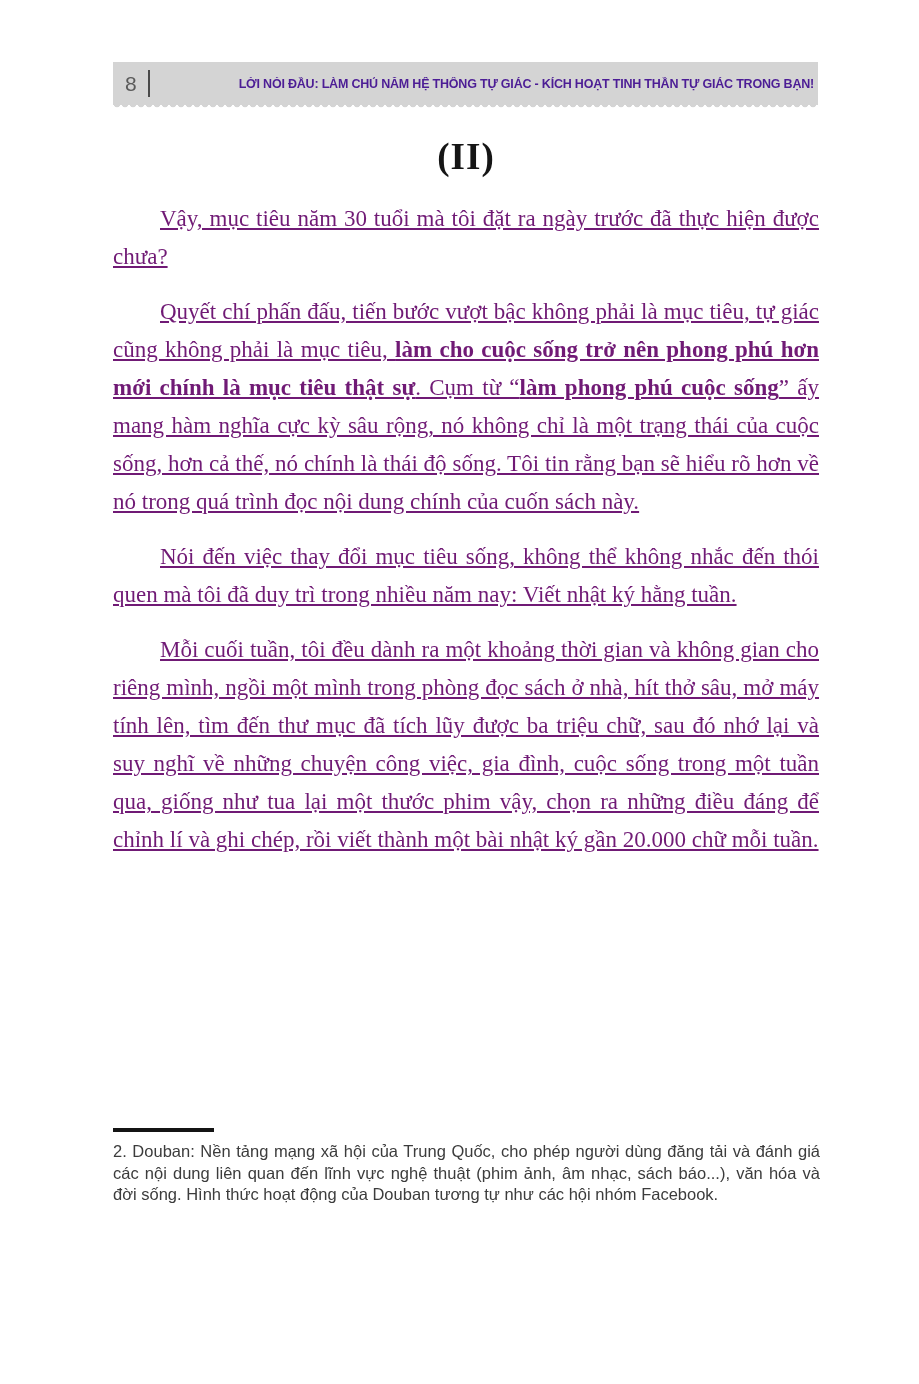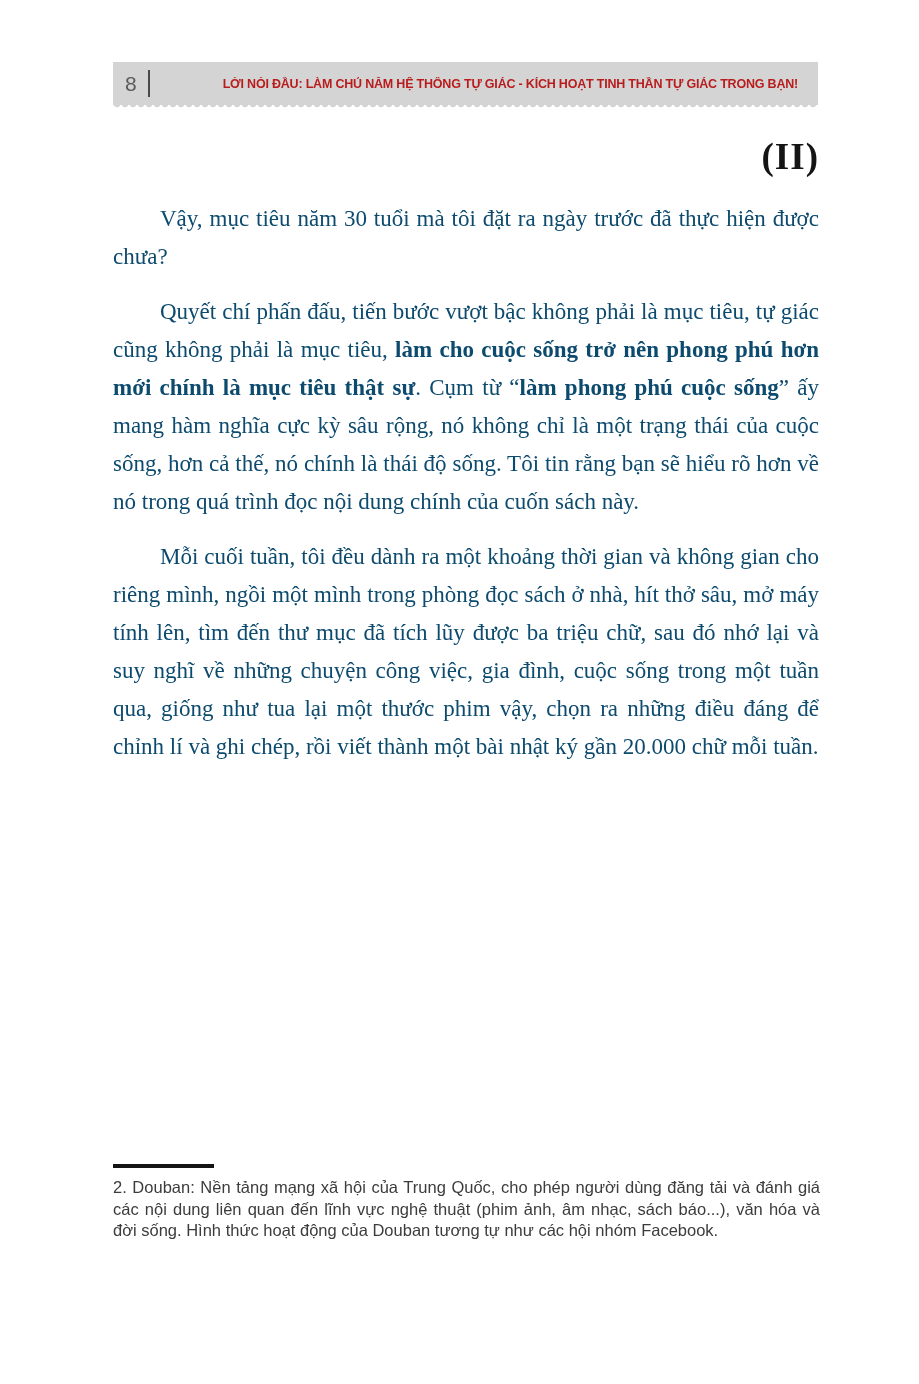--- a/index.html
+++ b/index.html
@@ -15,38 +15,38 @@
   }
   .running-header::after {
     content:""; position:absolute; left:0; right:0; bottom:-4px; height:5px;
     background-image:radial-gradient(circle at 4px 0px, #d4d4d4 3.2px, rgba(0,0,0,0) 3.6px);
     background-size:8px 5px; background-repeat:repeat-x;
   }
   .pagenum-wrap { display:flex; align-items:center; padding-left:12px; flex:0 0 auto; }
   .pagenum { font-size:21px; color:#5a5a5a; }
   .vbar { display:inline-block; width:2px; height:27px; background:#4a4a4a; margin-left:11px; }
   .running-title {
-    flex:1 1 auto; text-align:right; padding-right:20px;
-    font-size:12.5px; font-weight:bold; letter-spacing:-0.2px; color:#b91c1c;
+    flex:1 1 auto; text-align:right; padding-right:4px;
+    font-size:12.5px; font-weight:bold; letter-spacing:-0.2px; color:#4c1d95;
     white-space:nowrap; overflow:hidden;
   }
   
   .content { position:absolute; top:105px; left:113px; width:706px; }
   .section-heading {
-    margin:30px 0 22px 0; text-align:right;
+    margin:30px 0 22px 0; text-align:center;
     font-size:37px; font-weight:bold; color:#151515; letter-spacing:1px;
   }
   .para {
-    margin:0 0 17px 0; font-size:23px; line-height:38px; color:#0c4a6e;
-    text-align:justify; text-indent:47px;
+    margin:0 0 17px 0; font-size:23px; line-height:38px; color:#701a75;
+    text-align:justify; text-indent:47px;text-decoration:underline;
   }
   .para b { font-weight:bold; }
   .para sup { font-size:14px; line-height:0; vertical-align:super; }
   
-  .footnote { position:absolute; top:1164px; left:113px; width:707px; }
+  .footnote { position:absolute; top:1128px; left:113px; width:707px; }
   .footnote-rule { width:101px; height:4px; background:#141414; margin:0 0 9px 0; }
   .footnote-text {
     margin:0; font-family:"Liberation Sans", sans-serif;
     font-size:16.5px; line-height:21.5px; color:#3c3c3c; text-align:justify;
   }
 </style>
 </head>
 <body>
 
 <div class="page">
@@ -57,20 +57,21 @@
       <span class="vbar"></span>
     </div>
     <div class="running-title">LỜI NÓI ĐẦU: LÀM CHỦ NĂM HỆ THỐNG TỰ GIÁC - KÍCH HOẠT TINH THẦN TỰ GIÁC TRONG BẠN!</div>
   </header>
 
   <main class="content">
     <h2 class="section-heading">(II)</h2>
     <div id="paragraphs">
         <p class="para"><span>Vậy, mục tiêu năm 30 tuổi mà tôi đặt ra ngày trước đã thực hiện được chưa?</span></p>
         <p class="para"><span>Quyết chí phấn đấu, tiến bước vượt bậc không phải là mục tiêu, tự giác cũng không phải là mục tiêu, </span><b>làm cho cuộc sống trở nên phong phú hơn mới chính là mục tiêu thật sự</b><span>. Cụm từ “</span><b>làm phong phú cuộc sống</b><span>” ấy mang hàm nghĩa cực kỳ sâu rộng, nó không chỉ là một trạng thái của cuộc sống, hơn cả thế, nó chính là thái độ sống. Tôi tin rằng bạn sẽ hiểu rõ hơn về nó trong quá trình đọc nội dung chính của cuốn sách này.</span></p>
+        <p class="para"><span>Nói đến việc thay đổi mục tiêu sống, không thể không nhắc đến thói quen mà tôi đã duy trì trong nhiều năm nay: Viết nhật ký hằng tuần.</span></p>
         <p class="para"><span>Mỗi cuối tuần, tôi đều dành ra một khoảng thời gian và không gian cho riêng mình, ngồi một mình trong phòng đọc sách ở nhà, hít thở sâu, mở máy tính lên, tìm đến thư mục đã tích lũy được ba triệu chữ, sau đó nhớ lại và suy nghĩ về những chuyện công việc, gia đình, cuộc sống trong một tuần qua, giống như tua lại một thước phim vậy, chọn ra những điều đáng để chỉnh lí và ghi chép, rồi viết thành một bài nhật ký gần 20.000 chữ mỗi tuần.</span></p>
       </div>
   </main>
 
   <footer class="footnote">
     <div class="footnote-rule"></div>
     <p class="footnote-text">2. Douban: Nền tảng mạng xã hội của Trung Quốc, cho phép người dùng đăng tải và đánh giá các nội dung liên quan đến lĩnh vực nghệ thuật (phim ảnh, âm nhạc, sách báo...), văn hóa và đời sống. Hình thức hoạt động của Douban tương tự như các hội nhóm Facebook.</p>
   </footer>
 
 </div>

